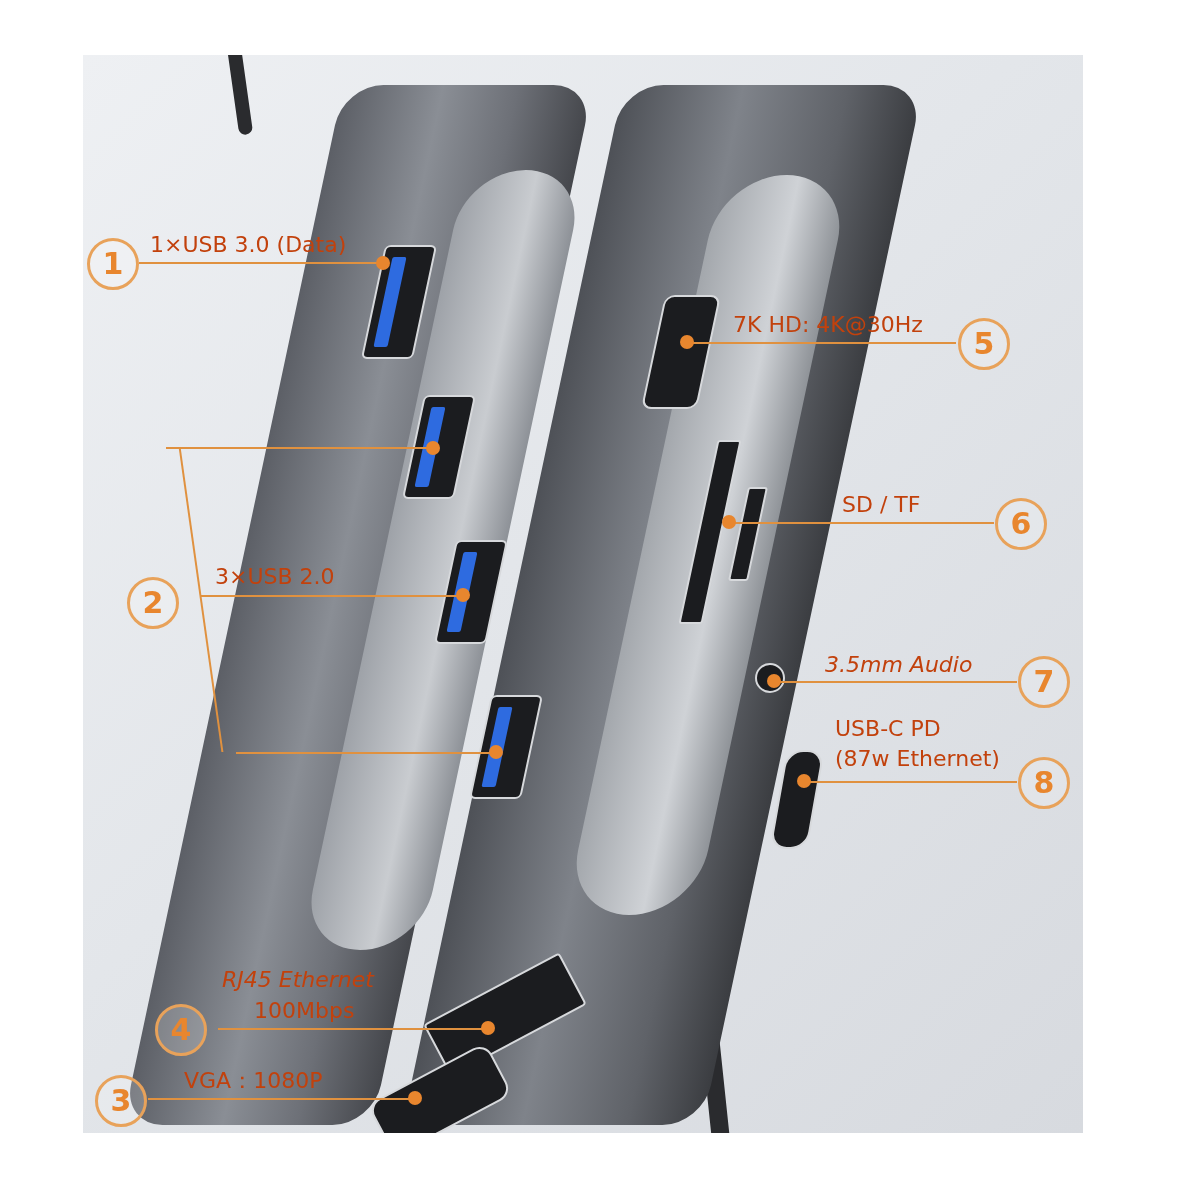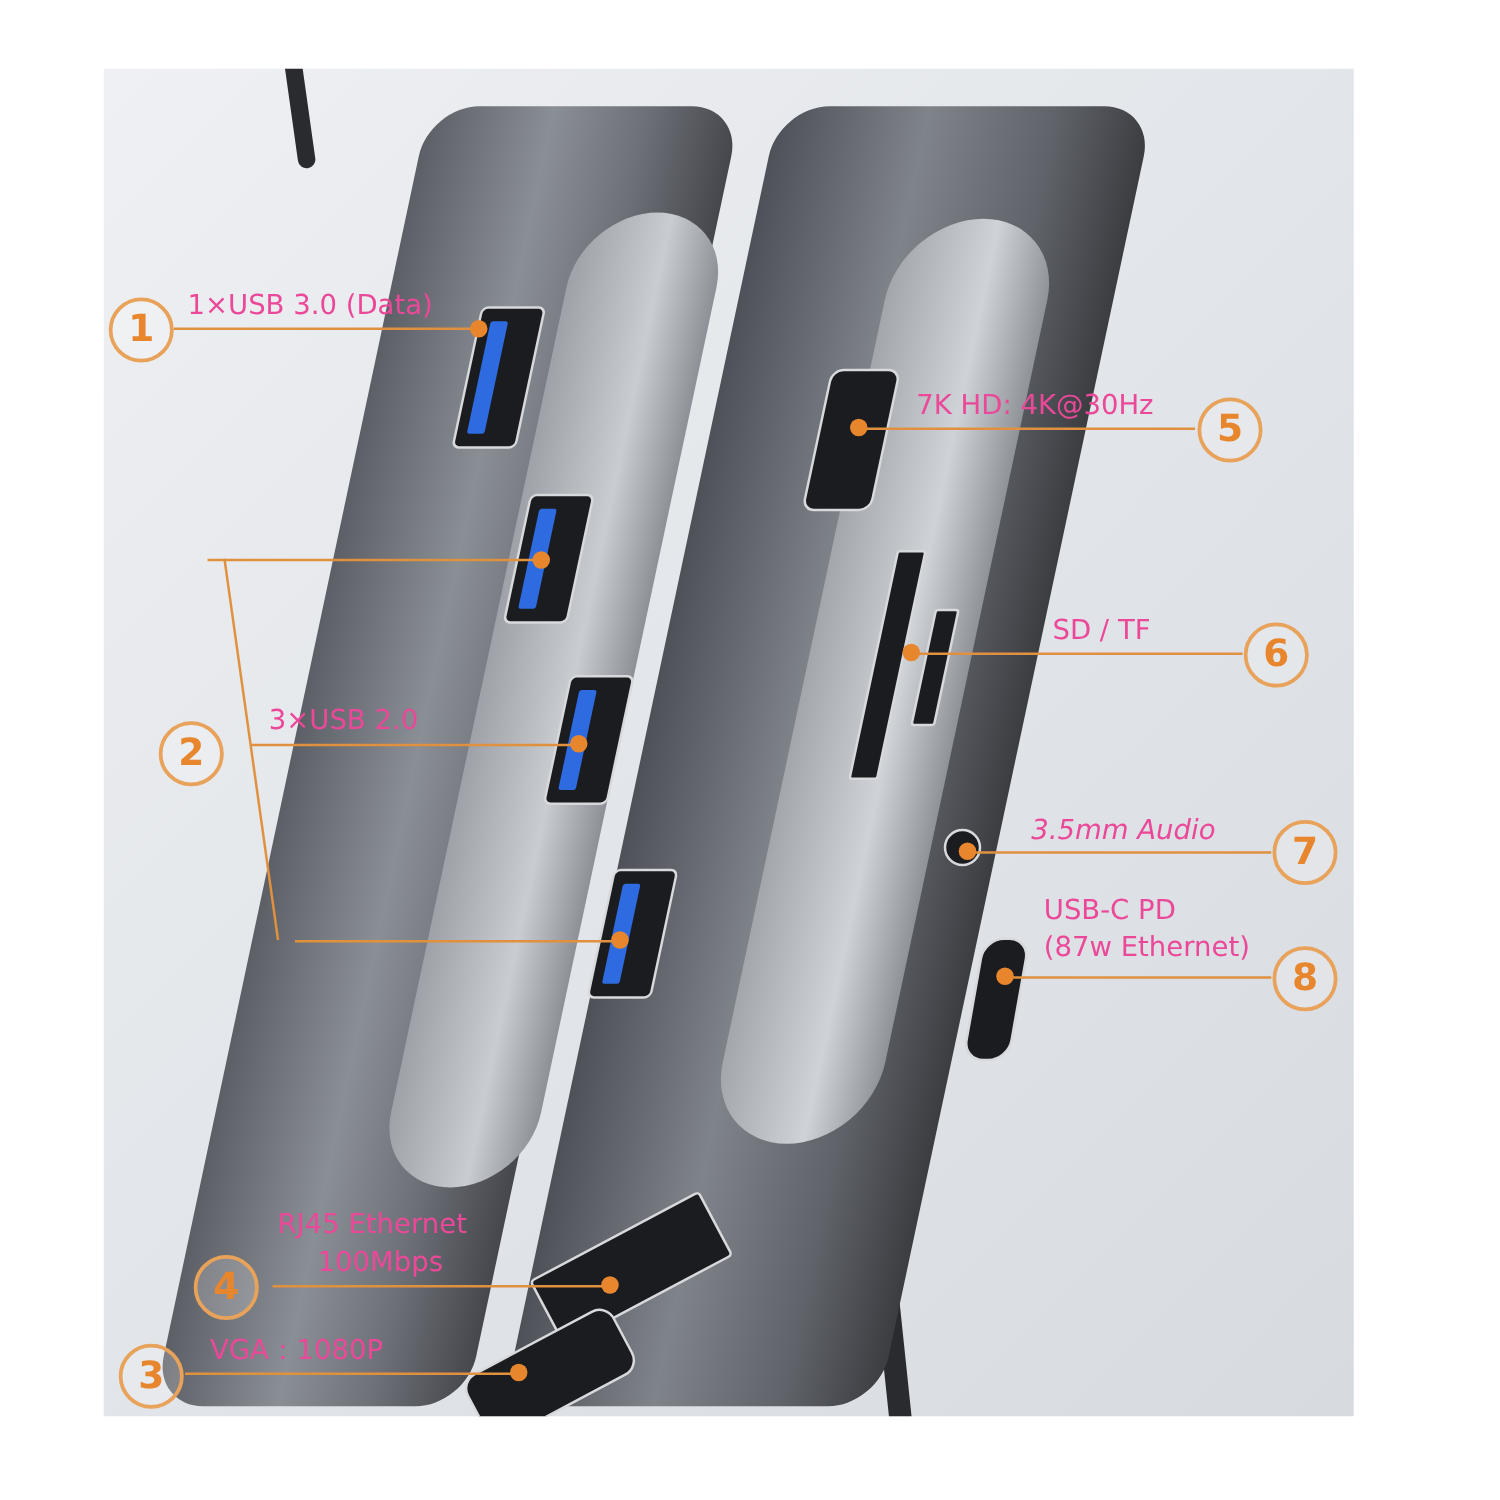--- a/index.html
+++ b/index.html
@@ -11,21 +11,21 @@
   .hub-left { left:150px; top:30px; width:250px; height:1040px; transform:skewX(-12deg);
     background:linear-gradient(90deg,#5c5f66 0%,#8a8e95 40%,#6d7077 70%,#45474c 100%); }
   .hub-left-face { position:absolute; left:300px; top:115px; width:120px; height:780px; border-radius:60px;
     transform:skewX(-12deg); background:linear-gradient(90deg,#9ea2a8,#c9ccd0 60%,#8d9197); }
   .hub-right { left:430px; top:30px; width:300px; height:1040px; transform:skewX(-12deg);
     background:linear-gradient(90deg,#4e5157 0%,#7f838a 40%,#5f6268 75%,#3b3d41 100%); }
   .hub-right-face { position:absolute; left:560px; top:120px; width:130px; height:740px; border-radius:65px;
     transform:skewX(-12deg); background:linear-gradient(90deg,#a3a7ac,#cfd2d6 60%,#8f9398); }
   .port { position:absolute; background:#1b1c1f; border-radius:6px; border:2px solid #d7d9dc; }
   .usb-tongue { position:absolute; left:8px; top:10px; width:14px; bottom:10px; background:#2e6be0; border-radius:2px; }
-  .label { position:absolute; font-size:22px; color:#ec4899; white-space:nowrap; line-height:1.15; }
+  .label { position:absolute; font-size:22px; color:#c2410c; white-space:nowrap; line-height:1.15; }
   .line { position:absolute; height:2px; background:#e0913f; }
   .vline { position:absolute; width:2px; background:#e0913f; }
   .dot { position:absolute; width:14px; height:14px; border-radius:50%; background:#e8862e; }
   .badge { position:absolute; width:46px; height:46px; border-radius:50%; border:3px solid #e8a25a;
     color:#e8862e; font-size:30px; font-weight:bold; text-align:center; line-height:46px; background:rgba(255,255,255,0.2); }
 </style>
 </head>
 <body>
 
 <div class="photo">
@@ -72,27 +72,27 @@
 <div class="line" style="left:166px;top:447px;width:266px;transform-origin:left;"></div>
 <div class="line" style="left:200px;top:595px;width:262px;"></div>
 <div class="line" style="left:236px;top:752px;width:258px;"></div>
 
 <div class="vline" style="left:200px;top:447px;height:305px;transform:skewX(8deg);"></div>
 <div class="dot" style="left:426px;top:441px;"></div>
 <div class="dot" style="left:456px;top:588px;"></div>
 <div class="dot" style="left:489px;top:745px;"></div>
 
 <div class="badge" style="left:155px;top:1004px;">4</div>
-<div class="label" style="left:222px;top:967px;">RJ45 Ethernet</div>
+<div class="label" style="left:222px;top:967px;font-style:italic;">RJ45 Ethernet</div>
 <div class="label" style="left:222px;top:998px;margin-left:32px;">100Mbps</div>
 <div class="line" style="left:218px;top:1028px;width:270px;"></div>
 <div class="dot" style="left:481px;top:1021px;"></div>
 
 <div class="badge" style="left:95px;top:1075px;">3</div>
-<div class="label" style="left:168px;top:1068px;text-align:center;">VGA：1080P</div>
+<div class="label" style="left:184px;top:1068px;text-align:center;">VGA：1080P</div>
 <div class="line" style="left:148px;top:1098px;width:270px;"></div>
 <div class="dot" style="left:408px;top:1091px;"></div>
 
 <div class="badge" style="left:958px;top:318px;">5</div>
 <div class="label" style="left:733px;top:312px;">7K HD: 4K@30Hz</div>
 <div class="line" style="left:688px;top:342px;width:268px;"></div>
 <div class="dot" style="left:680px;top:335px;"></div>
 
 <div class="badge" style="left:995px;top:498px;">6</div>
 <div class="label" style="left:842px;top:492px;">SD / TF</div>

